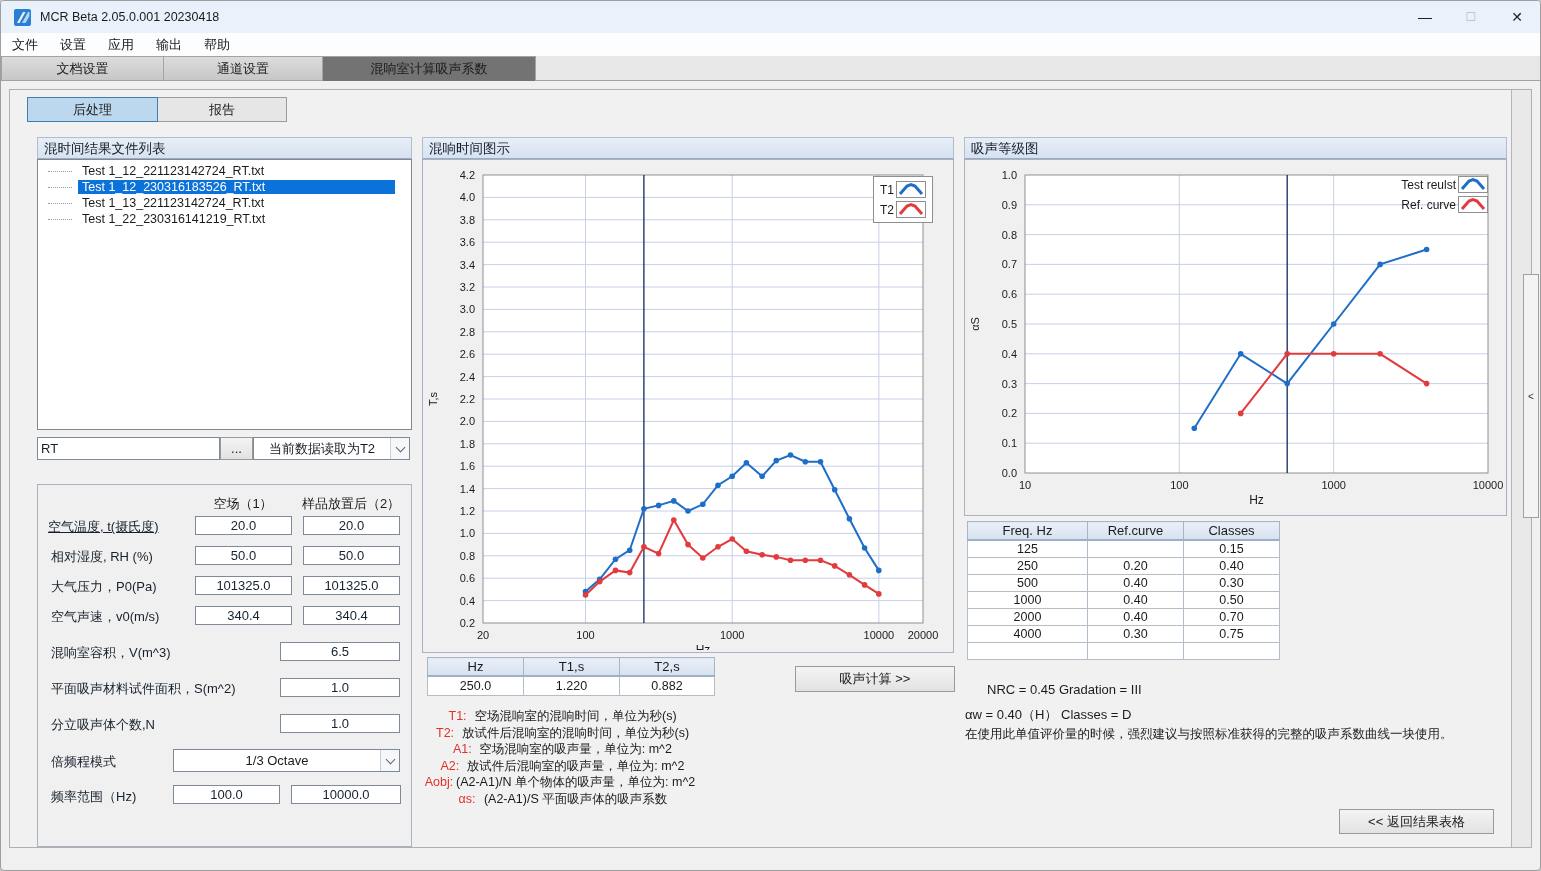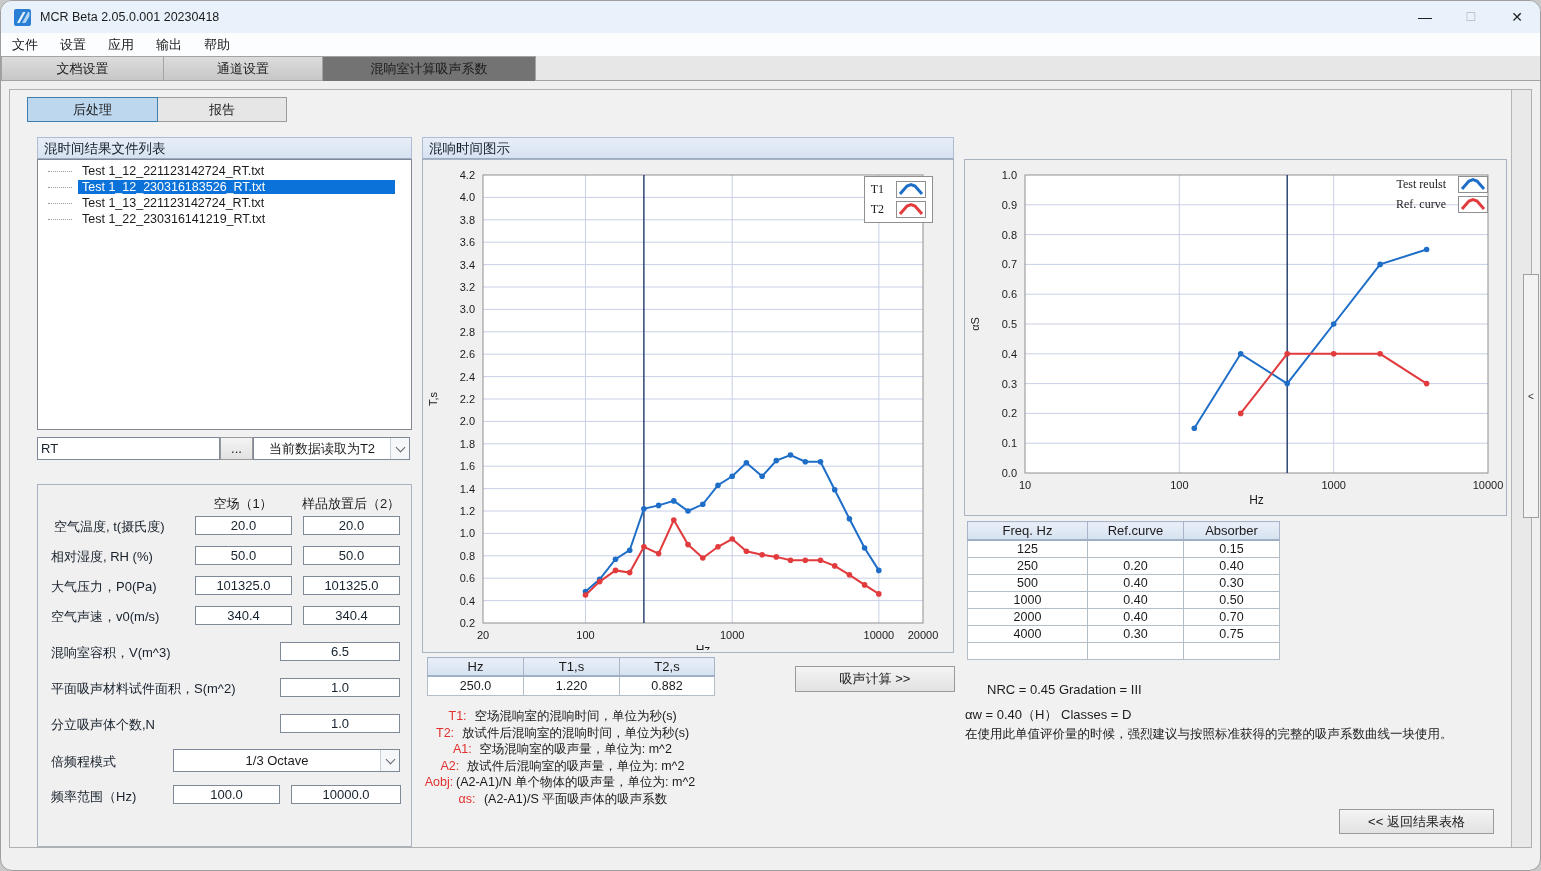--- a/index.html
+++ b/index.html
@@ -3,21 +3,21 @@
 <meta charset="utf-8">
 <style>
   * { box-sizing: border-box; }
   body {
     margin: 0; background: #c9c9c9;
     font-family: "Liberation Sans", "DejaVu Sans", sans-serif;
     color: #1b1b1b;
   }
   #window {
     position: relative; width: 1541px; height: 871px;
-    background: #f0f0f0; border: 1px solid #9e9e9e; border-radius: 12px;
+    background: #f0f0f0; border: 1px solid #9e9e9e; border-radius: 4px;
     overflow: hidden;
   }
   
   .titlebar { position: absolute; left:0; top:0; right:0; height:32px; background:#e9f2fb; display:flex; align-items:center; }
   .app-icon { margin-left:13px; width:17px; height:17px; }
   .title-text { margin-left:9px; font-size:12.5px; }
   .win-controls { margin-left:auto; display:flex; height:100%; }
   .win-btn { width:46px; display:flex; align-items:center; justify-content:center; font-size:14px; color:#222; }
   .win-btn.max { color:#b9b9b9; font-size:12px; }
   
@@ -55,21 +55,21 @@
   .combo { position:absolute; background:#fff; border:1px solid #7f8a99; display:flex; align-items:center; font-size:13px; }
   .combo .val { flex:1; text-align:center; padding:0 2px; white-space:nowrap; }
   .combo .chev-zone { width:19px; align-self:stretch; border-left:1px solid #c9cfd6; background:#f6f7f8; display:flex; align-items:center; justify-content:center; }
   .chevron { width:7px; height:7px; border-right:1.5px solid #5a6570; border-bottom:1.5px solid #5a6570; transform:rotate(45deg); margin-top:-3px; }
   .flabel { position:absolute; font-size:13px; color:#17202b; white-space:nowrap; }
   .colhdr { position:absolute; font-size:13px; width:130px; text-align:center; white-space:nowrap; }
   
   .chart-body { position:absolute; background:#f0f0f0; }
   .legend { position:absolute; display:flex; flex-direction:column; gap:3px; }
   .legend.boxed { background:#fff; border:1px solid #8f8f8f; padding:4px 6px; }
-  .legend-item { display:flex; align-items:center; justify-content:flex-end; gap:12px; font-size:12px;font-family:Liberation Serif, serif; }
+  .legend-item { display:flex; align-items:center; justify-content:flex-end; gap:2px; font-size:12px; }
   .glyph { width:30px; height:17px; background:#fff; border:1px solid #8f8f8f; flex:none; }
   
   table.grid { position:absolute; border-collapse:collapse; background:#fff; font-size:12.5px; }
   table.grid th { background:linear-gradient(#e9eff8,#d6e2f0); border:1px solid #a8b5c8; font-weight:normal; font-size:13px; padding:1px 4px; }
   table.grid td { border:1px solid #b4bec9; text-align:center; padding:0 4px; }
   table.grid thead tr { border-bottom:2px solid #9fb0c4; }
   
   .defs { position:absolute; font-size:12.5px; line-height:16.5px;text-align:center; }
   .def-key { color:#e0312e; display:inline-block; min-width:34px; }
   .results-line { position:absolute; font-size:13px; white-space:nowrap; }
@@ -144,21 +144,21 @@
       <span class="val">当前数据读取为T2</span>
       <span class="chev-zone">
           <span class="chevron"></span>
         </span>
     </div>
 
     <div class="panel-frame" id="calc-box" style="left:27px; top:394px; width:375px; height:363px;">
       <div class="colhdr" style="left:140px; top:10px;">空场（1）</div>
       <div class="colhdr" style="left:248px; top:10px;">样品放置后（2）</div>
       <div id="calc-rows">
-          <div class="flabel" style="left: 16px; top: 33px;">空气温度, t(摄氏度)</div>
+          <div class="flabel" style="left: 10px; top: 33px; text-decoration: underline;">空气温度, t(摄氏度)</div>
           <input class="tbox" readonly="" value="20.0" style="left: 157px; top: 31px; width: 97px;">
           <input class="tbox" readonly="" value="20.0" style="left: 265px; top: 31px; width: 97px;">
           <div class="flabel" style="left: 13px; top: 63px;">相对湿度, RH (%)</div>
           <input class="tbox" readonly="" value="50.0" style="left: 157px; top: 61px; width: 97px;">
           <input class="tbox" readonly="" value="50.0" style="left: 265px; top: 61px; width: 97px;">
           <div class="flabel" style="left: 13px; top: 93px;">大气压力，P0(Pa)</div>
           <input class="tbox" readonly="" value="101325.0" style="left: 157px; top: 91px; width: 97px;">
           <input class="tbox" readonly="" value="101325.0" style="left: 265px; top: 91px; width: 97px;">
           <div class="flabel" style="left: 13px; top: 123px;">空气声速，v0(m/s)</div>
           <input class="tbox" readonly="" value="340.4" style="left: 157px; top: 121px; width: 97px;">
@@ -318,20 +318,21 @@
 
     <div class="defs" id="defs" style="left:412px; top:618px;">
         <div class="def-line"><span class="def-key">T1:</span><span>空场混响室的混响时间，单位为秒(s)</span></div>
         <div class="def-line"><span class="def-key">T2:</span><span>放试件后混响室的混响时间，单位为秒(s)</span></div>
         <div class="def-line"><span class="def-key">A1:</span><span>空场混响室的吸声量，单位为: m^2</span></div>
         <div class="def-line"><span class="def-key">A2:</span><span>放试件后混响室的吸声量，单位为: m^2</span></div>
         <div class="def-line"><span class="def-key">Aobj:</span><span>(A2-A1)/N 单个物体的吸声量，单位为: m^2</span></div>
         <div class="def-line"><span class="def-key">αs:</span><span>(A2-A1)/S  平面吸声体的吸声系数</span></div>
       </div>
 
+    <div class="panel-caption" style="left:954px; top:47px; width:543px;">吸声等级图</div>
     <div class="panel-frame chart-body" id="rating-chart-host" style="left:954px; top:69px; width:543px; height:357px;">
       <div class="legend" id="rating-legend" style="right:18px; top:16px;">
           <div class="legend-item">
             <span>Test reulst</span>
             <span class="glyph"><svg width="28" height="15">
                 <polyline points="3,12 10,4 14,2.5 18,4 25,12" fill="none" stroke="#1e6ec8" stroke-width="3"></polyline>
               </svg></span>
           </div>
           <div class="legend-item">
             <span>Ref. curve</span>
@@ -385,21 +386,21 @@
           <circle cx="368.7" cy="193.8" r="2.8" fill="#e23b3d"></circle>
           <circle cx="415.1" cy="193.8" r="2.8" fill="#e23b3d"></circle>
           <circle cx="461.6" cy="223.6" r="2.8" fill="#e23b3d"></circle>
         </svg></div>
 
     <table class="grid" id="rating-table" style="left:957px; top:431px;">
         <thead>
           <tr>
             <th style="width: 120px;">Freq. Hz</th>
             <th style="width: 96px;">Ref.curve</th>
-            <th style="width: 96px;">Absorber</th>
+            <th style="width: 96px;">Classes</th>
           </tr>
         </thead>
         <tbody>
           <tr style="height: 17px;">
             <td>125</td>
             <td></td>
             <td>0.15</td>
           </tr>
           <tr style="height: 17px;">
             <td>250</td>

